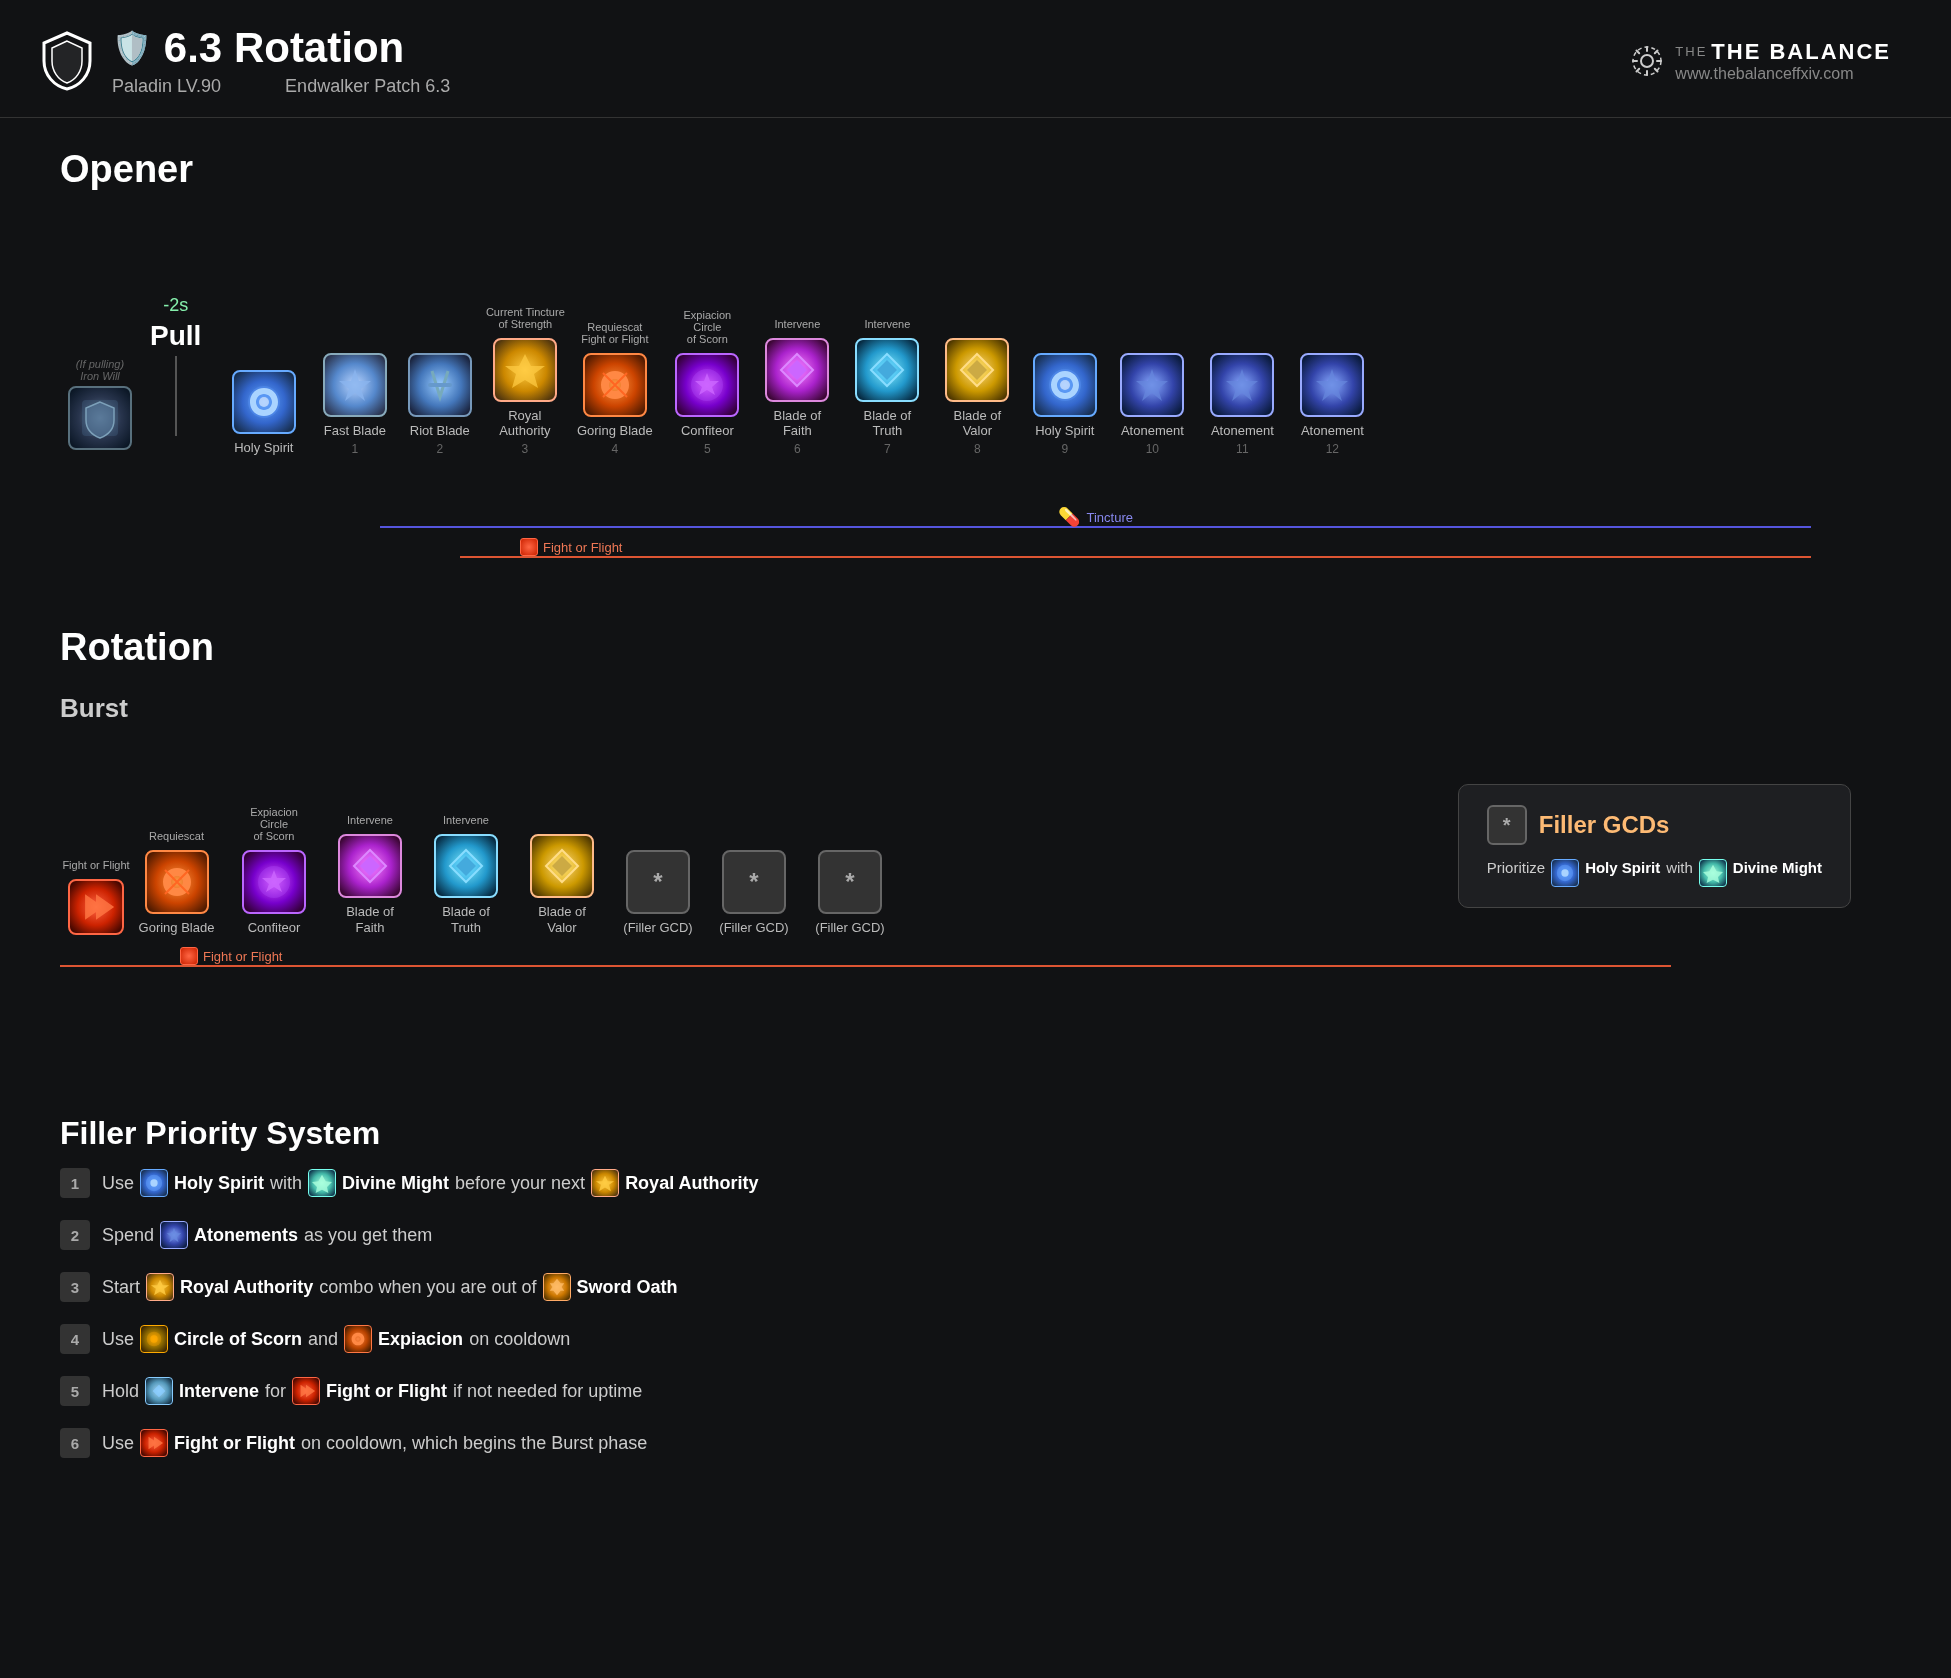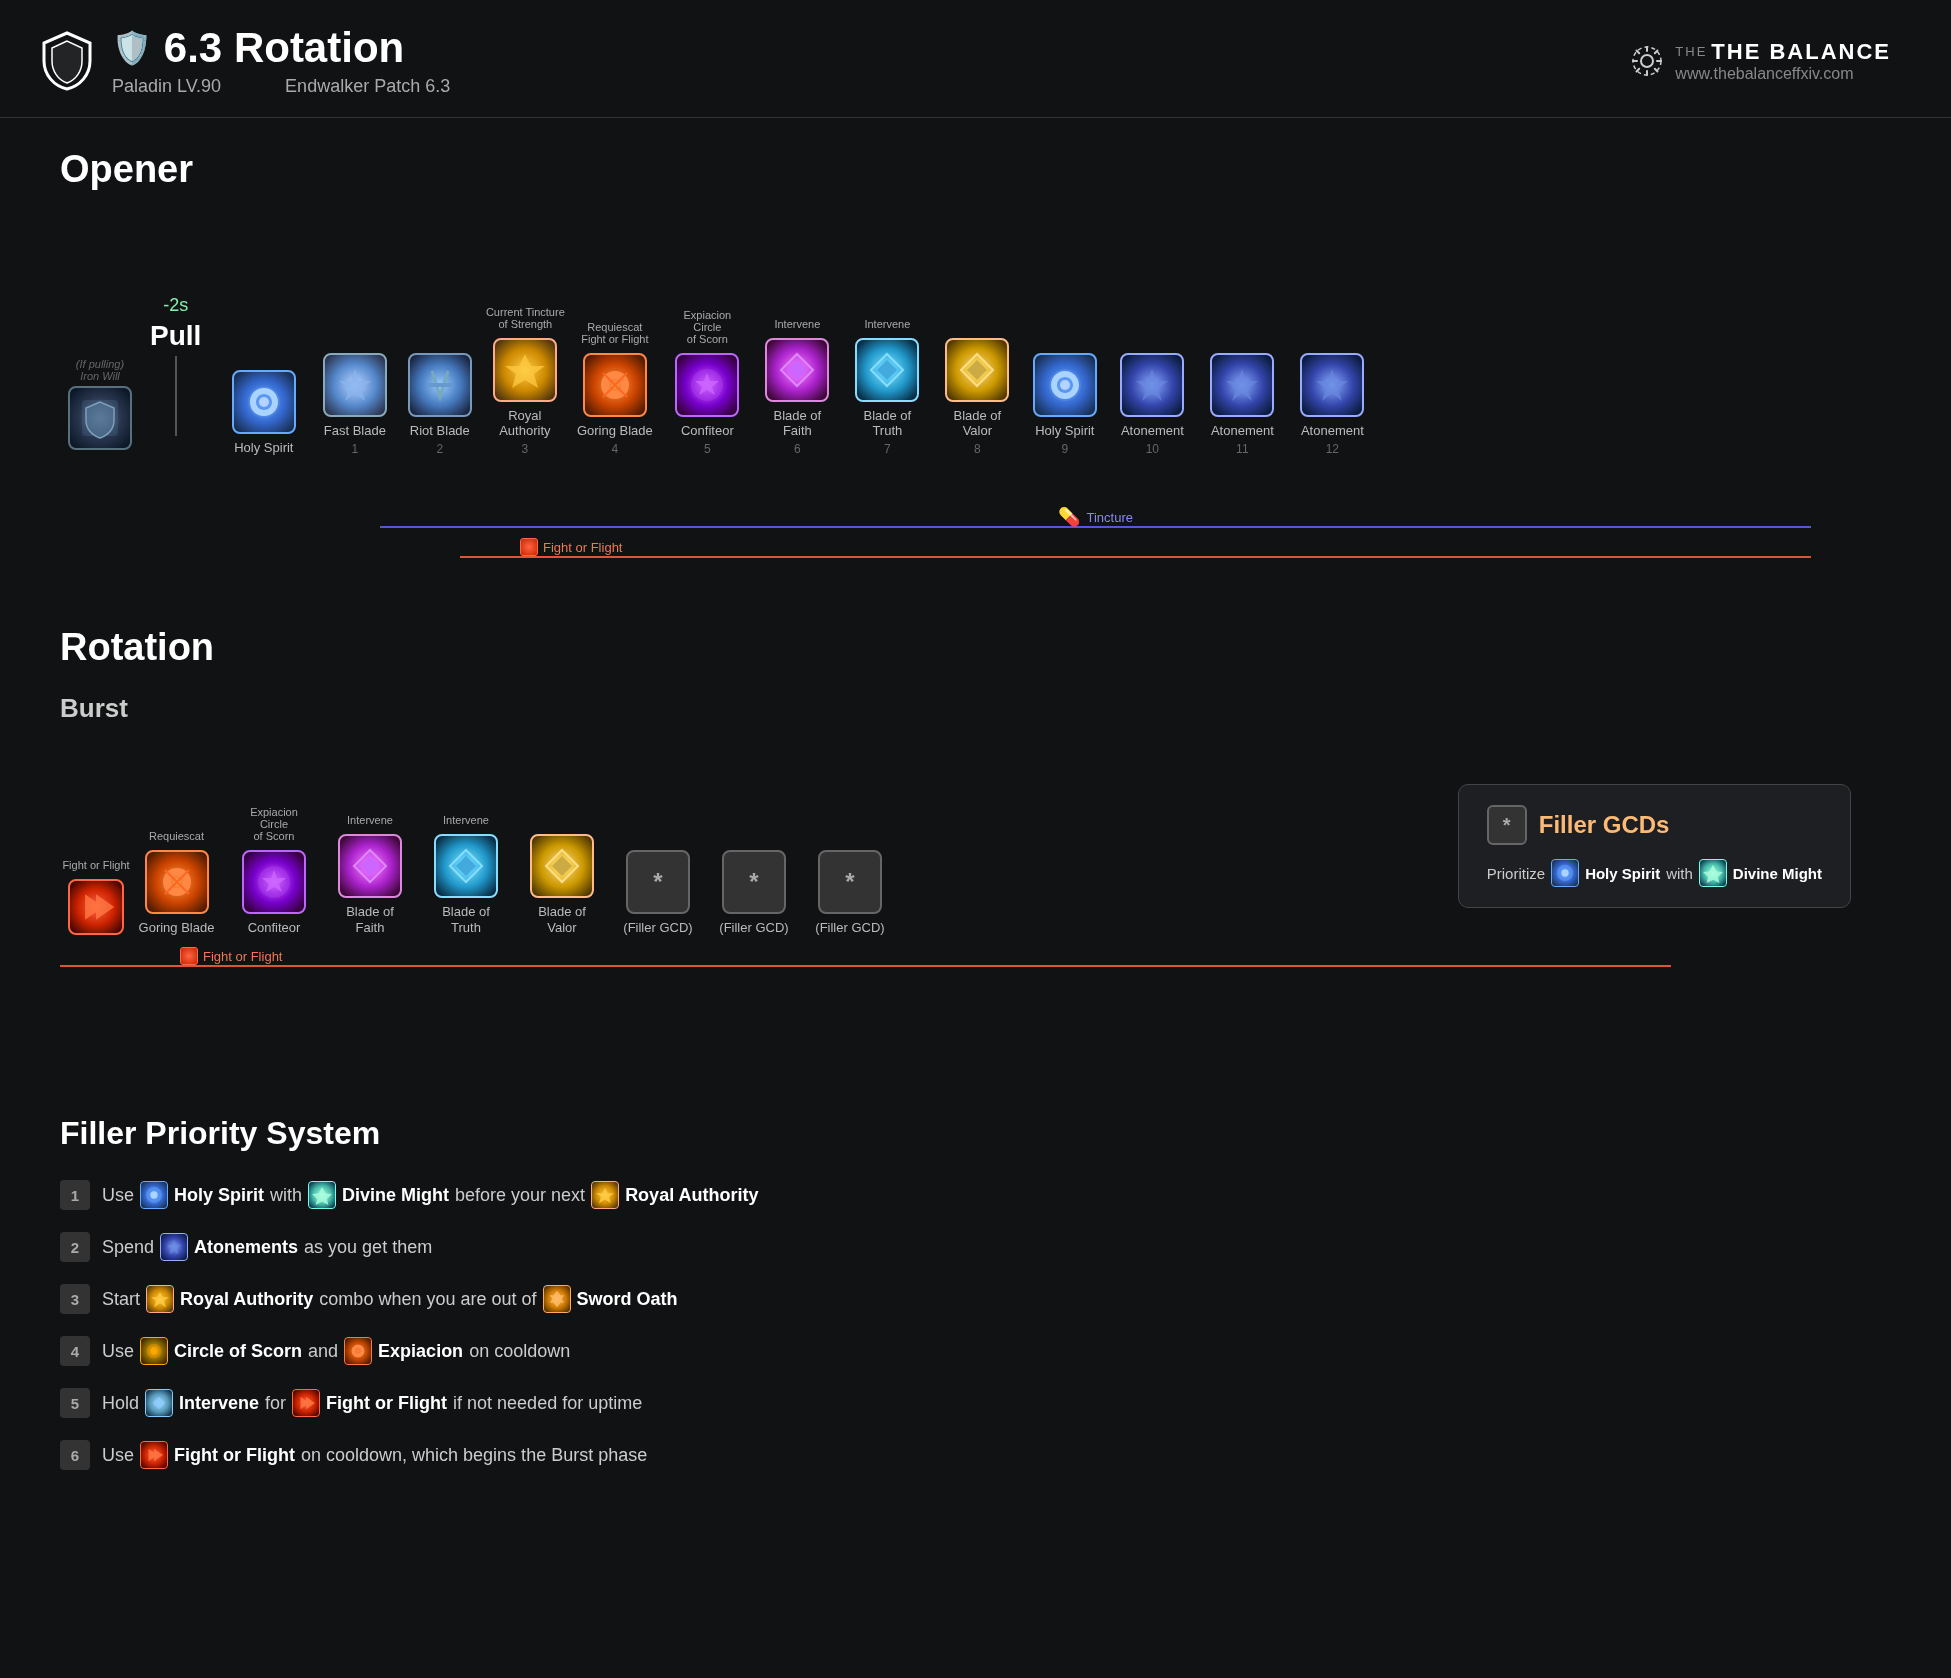--- a/index.html
+++ b/index.html
@@ -218,21 +218,21 @@
     }
     .filler-title {
       font-size: 24px;
       font-weight: 700;
       color: #fdba74;
     }
     .filler-desc {
       font-size: 15px;
       color: #ccc;
       display: flex;
-      align-items: center;
+      align-items: flex-start;
       gap: 6px;
       flex-wrap: wrap;
     }
 
     
     .priority-list {
       list-style: none;
       margin-top: 10px;
     }
     .priority-item {
@@ -641,21 +641,21 @@
               <polygon points="22,4 30,18 44,20 33,31 36,44 22,37 8,44 11,31 0,20 14,18" fill="#aaffdd" opacity="0.8"></polygon>
             </svg>
         </div>
         <span class="bold">Divine Might</span>
       </div>
     </div>
   </div>
 </div>
 
 <div class="section" style="padding-top:0;padding-bottom:40px;">
-  <div class="section-title" style="font-size:32px;margin-bottom:28px;">Filler Priority System</div>
+  <div class="section-title" style="font-size:32px;margin-bottom:16px;">Filler Priority System</div>
 
   <ul class="priority-list">
 
     <li class="priority-item">
       <div class="priority-num">1</div>
       <div class="priority-text">
         <span>Use</span>
         <div class="inline-icon ii-holy-spirit">
           <svg width="20" height="20" viewBox="0 0 44 44">
               <circle cx="22" cy="22" r="18" fill="rgba(100,160,255,0.5)"></circle>

